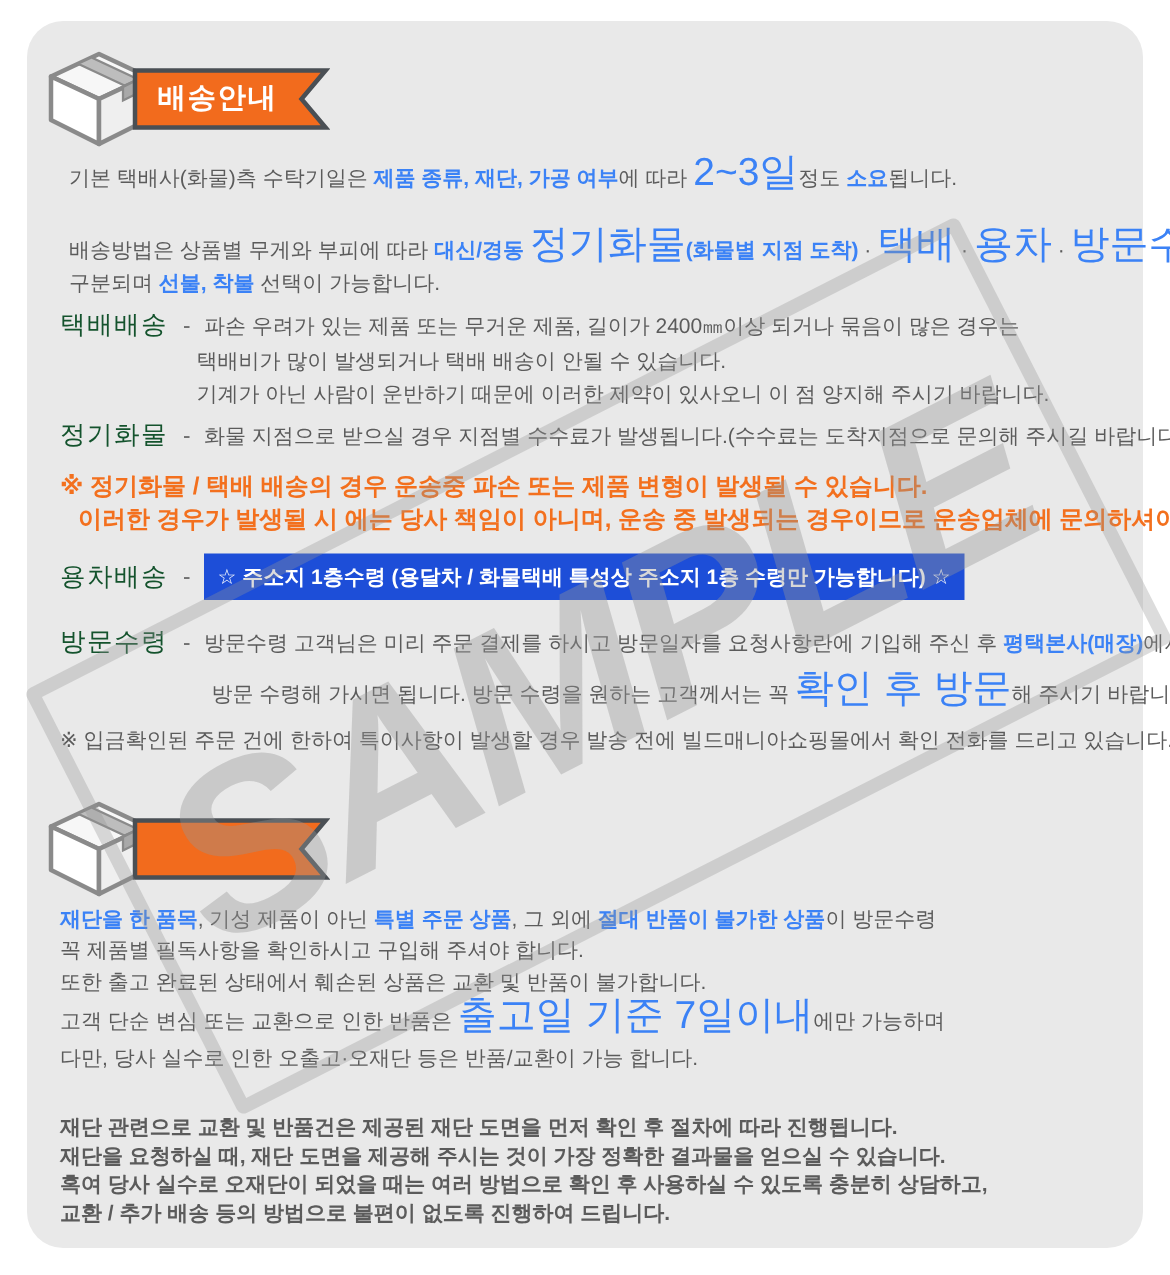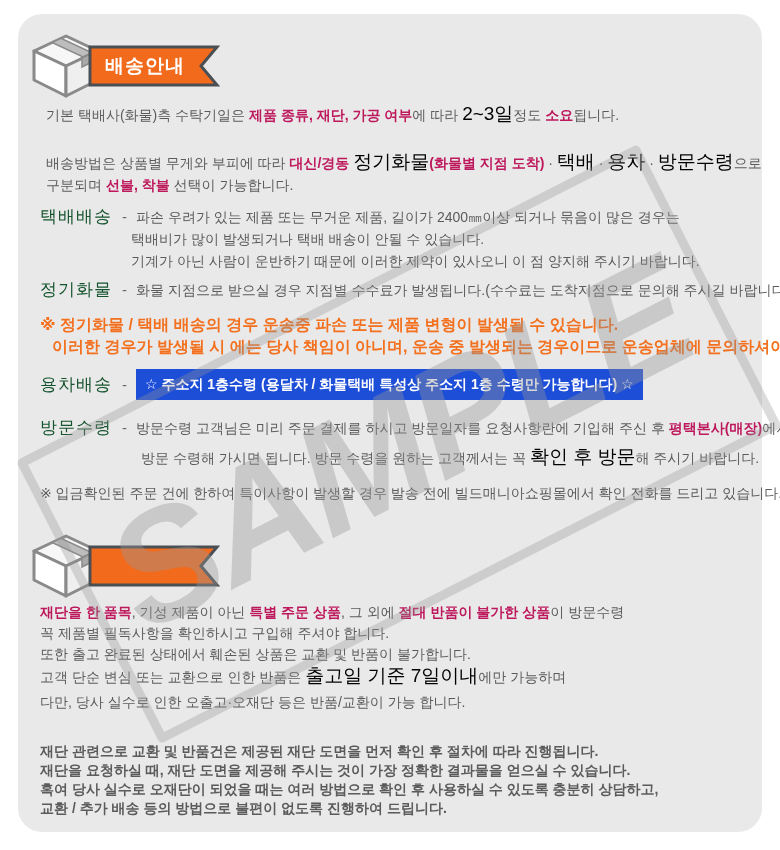--- a/index.html
+++ b/index.html
@@ -33,22 +33,22 @@
   .redbox{
     background:#1d4ed8;color:#ffffff;font-weight:bold;font-size:14px;
     padding:4px 9px 5px 9px;letter-spacing:0;white-space:nowrap;
   }
   .line{white-space:nowrap;}
   .lh21{line-height:21px;}
   .lh26{line-height:28px;}
   .lh19{line-height:19px;}
   
   .sg-n{}
-  .sg-o{color:#be185d;font-weight:bold;}
-  .sg-ob{color:#000000;font-size:19px;}
+  .sg-o{color:#3b82f6;font-weight:bold;}
+  .sg-ob{color:#3b82f6;font-size:26px;}
   
   .watermark{
     position:absolute;left:50px;top:285px;width:680px;height:300px;
     transform:rotate(-27deg);
     border:9px solid rgba(150,150,150,0.33);border-radius:5px;
     display:flex;align-items:center;justify-content:center;
     pointer-events:none;z-index:6;
   }
   .watermark-text{
     font-size:156px;font-style:italic;font-weight:bold;letter-spacing:-4px;

